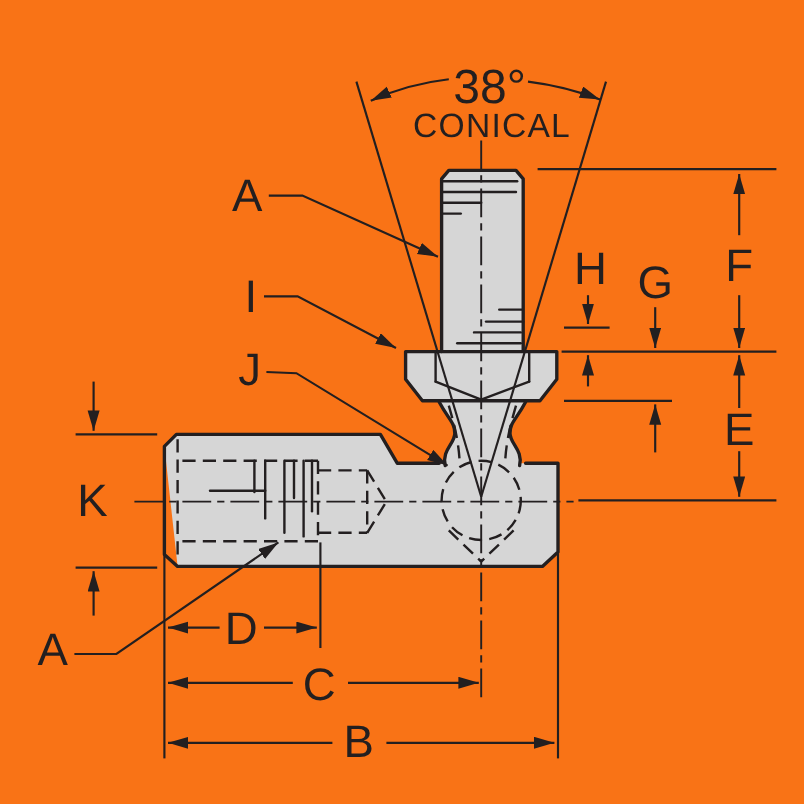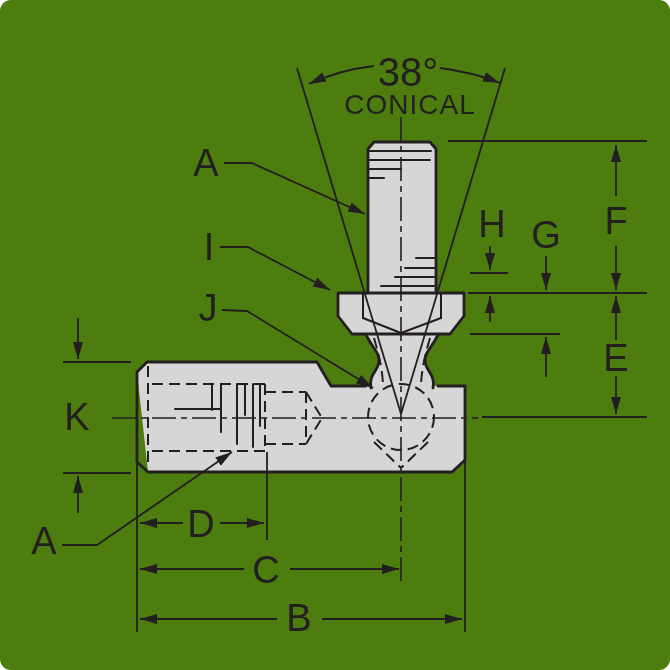--- a/index.html
+++ b/index.html
@@ -1,16 +1,16 @@
 <!DOCTYPE html>
 <html><head>
 <meta charset="utf-8">
 <style>
   html,body{margin:0;padding:0;background:#ffffff;}
-  .stage{position:relative;width:670px;height:670px;background:#4d7c0f;overflow:hidden;border-radius:11px;}
+  .stage{position:relative;width:670px;height:670px;background:#f97316;overflow:hidden;}
   svg{position:absolute;left:0;top:0;}
   .outline{fill:none;stroke:#231f20;stroke-width:2.8;stroke-linejoin:round;stroke-linecap:round;}
   .partfill{stroke:none;}
   .thin{fill:none;stroke:#231f20;stroke-width:2;stroke-linecap:round;}
   .hid{fill:none;stroke:#231f20;stroke-width:2;stroke-dasharray:11 6;stroke-linecap:butt;}
   .cline{fill:none;stroke:#231f20;stroke-width:1.6;stroke-dasharray:24 5 6 5;}
   .dim{fill:none;stroke:#231f20;stroke-width:1.8;stroke-linecap:butt;}
   .lbl{font-family:"Liberation Sans",sans-serif;font-size:38px;fill:#231f20;text-anchor:middle;}
   .lbl-big{font-family:"Liberation Sans",sans-serif;font-size:40px;fill:#231f20;text-anchor:middle;}
   .lbl-note{font-family:"Liberation Sans",sans-serif;font-size:28px;fill:#231f20;text-anchor:middle;letter-spacing:1px;}

